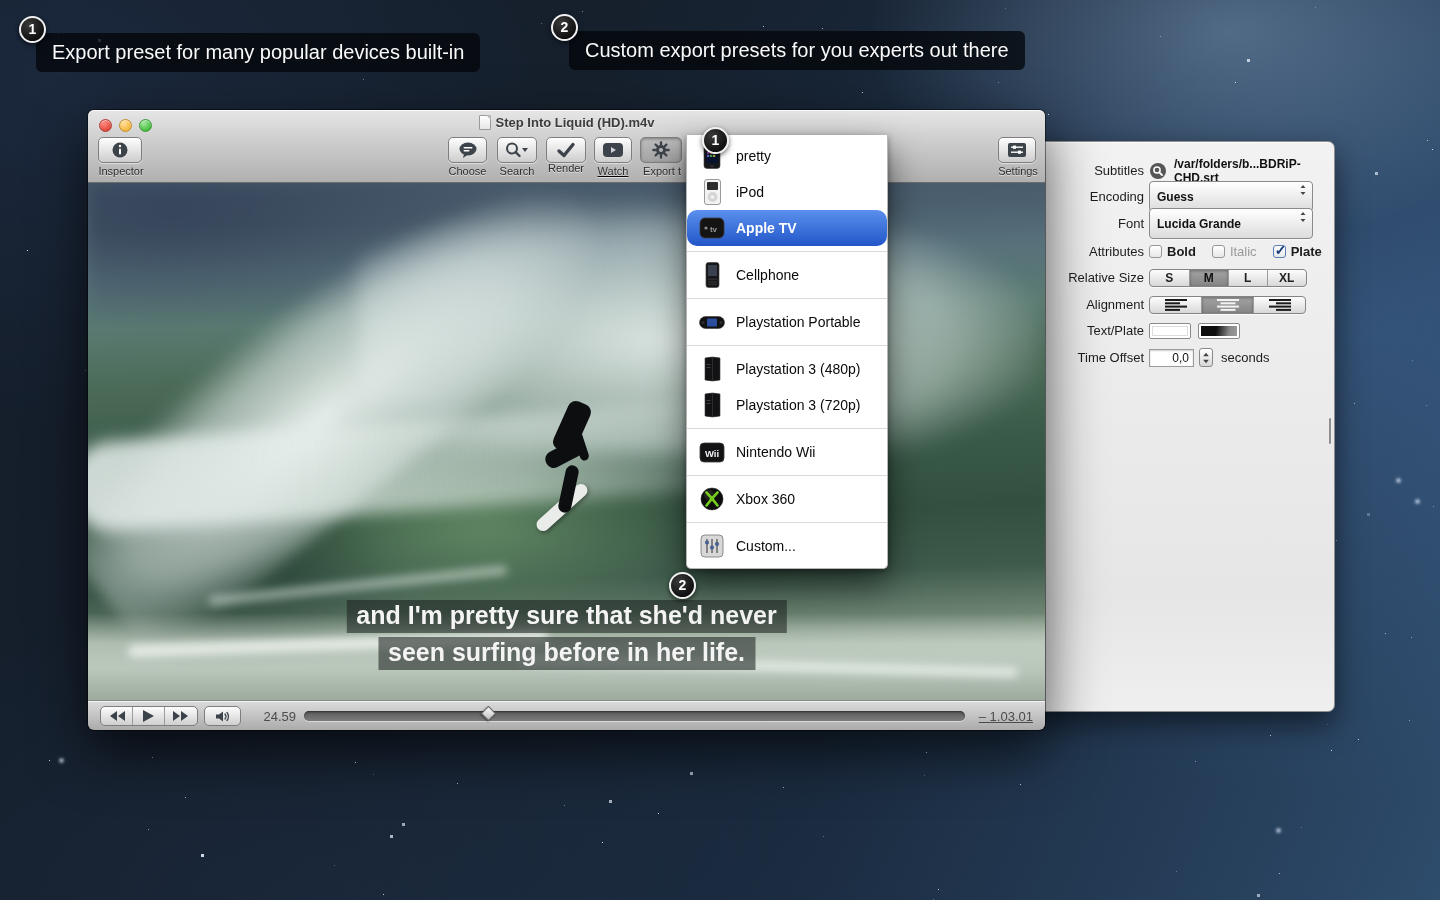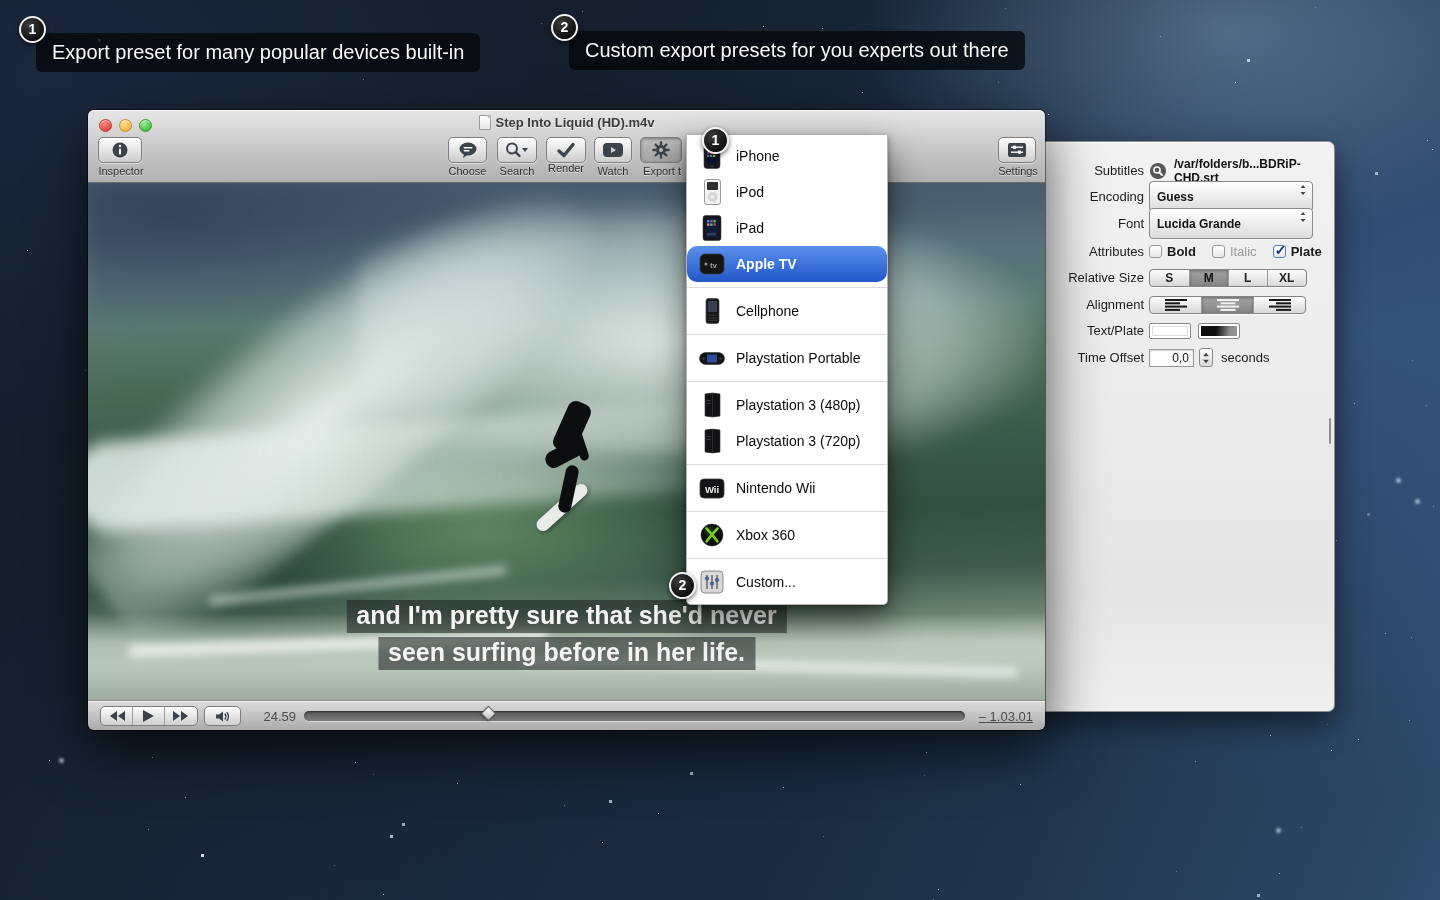--- a/index.html
+++ b/index.html
@@ -321,21 +321,21 @@
       <div class="tbtn" style="left:458px; width:40px;">
         <div class="face" style="width:40px;">
           <svg width="20" height="16" viewBox="0 0 20 16">
               <path d="M3 9 L8 13.5 L17 2.5" fill="none" stroke="#3d434a" stroke-width="3.4" stroke-linecap="round" stroke-linejoin="round"></path>
             </svg>
         </div>
         <div class="lbl" style="visibility:hidden;">Watch</div>
         <div class="lbl" style="margin-top:-15px;">Render</div>
       </div>
 
-      <div class="tbtn" style="left:506px; width:38px;">
+      <div class="tbtn" style="left:506px; width:38px;text-decoration:underline;">
         <div class="face" style="width:38px;">
           <svg width="22" height="16" viewBox="0 0 22 16">
               <rect x="1" y="1" width="20" height="14" rx="4" fill="#3d434a"></rect>
               <path d="M9 5 L14 8 L9 11 Z" fill="#cfd3d8"></path>
             </svg>
         </div>
         <div class="lbl">Watch</div>
       </div>
 
       <div class="tbtn pressed" style="left:552px; width:44px;">
@@ -448,50 +448,32 @@
               <rect x="5" y="8.6" width="2.3" height="2.3" fill="#b44ab0"></rect>
               <rect x="8" y="8.6" width="2.3" height="2.3" fill="#cc4444"></rect>
               <rect x="11" y="8.6" width="2.3" height="2.3" fill="#48b0c0"></rect>
               <rect x="5" y="11.7" width="2.3" height="2.3" fill="#6a6ad0"></rect>
               <rect x="8" y="11.7" width="2.3" height="2.3" fill="#58c060"></rect>
               <rect x="11" y="11.7" width="2.3" height="2.3" fill="#d0d058"></rect>
             </g>
             <circle cx="10" cy="23" r="1.6" fill="#2e2e30"></circle>
           </svg>
         </span>
-        <span>iPhone</span>
+        <span>pretty</span>
       </div>
       <div class="menu-item">
         <span class="micon">
           <svg width="17" height="26" viewBox="0 0 17 26">
             <rect x="0.5" y="0.5" width="16" height="25" rx="2.5" fill="#f3f3f3" stroke="#9a9a9a"></rect>
             <rect x="3" y="3" width="11" height="8" rx="1" fill="#2c2c2e"></rect>
             <circle cx="8.5" cy="18" r="5" fill="#d5d5d5"></circle>
             <circle cx="8.5" cy="18" r="1.8" fill="#f3f3f3"></circle>
           </svg>
         </span>
         <span>iPod</span>
-      </div>
-      <div class="menu-item">
-        <span class="micon">
-          <svg width="20" height="26" viewBox="0 0 20 26">
-            <rect x="1" y="0.5" width="18" height="25" rx="2.5" fill="#151517" stroke="#3c3c3c" stroke-width="0.6"></rect>
-            <rect x="3.5" y="3.5" width="13" height="19" fill="#101c3a"></rect>
-            <g>
-              <rect x="5" y="5" width="2.4" height="2.4" fill="#4a8bd4"></rect>
-              <rect x="8.2" y="5" width="2.4" height="2.4" fill="#b44ab0"></rect>
-              <rect x="11.4" y="5" width="2.4" height="2.4" fill="#54b84e"></rect>
-              <rect x="5" y="8.4" width="2.4" height="2.4" fill="#d49a3a"></rect>
-              <rect x="8.2" y="8.4" width="2.4" height="2.4" fill="#48b0c0"></rect>
-              <rect x="11.4" y="8.4" width="2.4" height="2.4" fill="#cc4444"></rect>
-              <rect x="5" y="18" width="9" height="2.6" rx="1" fill="#30405e"></rect>
-            </g>
-          </svg>
-        </span>
-        <span>iPad</span>
       </div>
       <div class="menu-item selected">
         <span class="micon">
           <svg width="26" height="22" viewBox="0 0 26 22">
             <rect x="1" y="1" width="24" height="20" rx="5" fill="#141414" stroke="#3a3a3a" stroke-width="0.8"></rect>
             <text x="14.5" y="14.5" font-size="8" fill="#9a9a9a" font-family="Liberation Sans, sans-serif" font-weight="bold" text-anchor="middle">tv</text>
             <circle cx="7" cy="11" r="1.6" fill="#8a8a8a"></circle>
           </svg>
         </span>
         <span>Apple TV</span>

